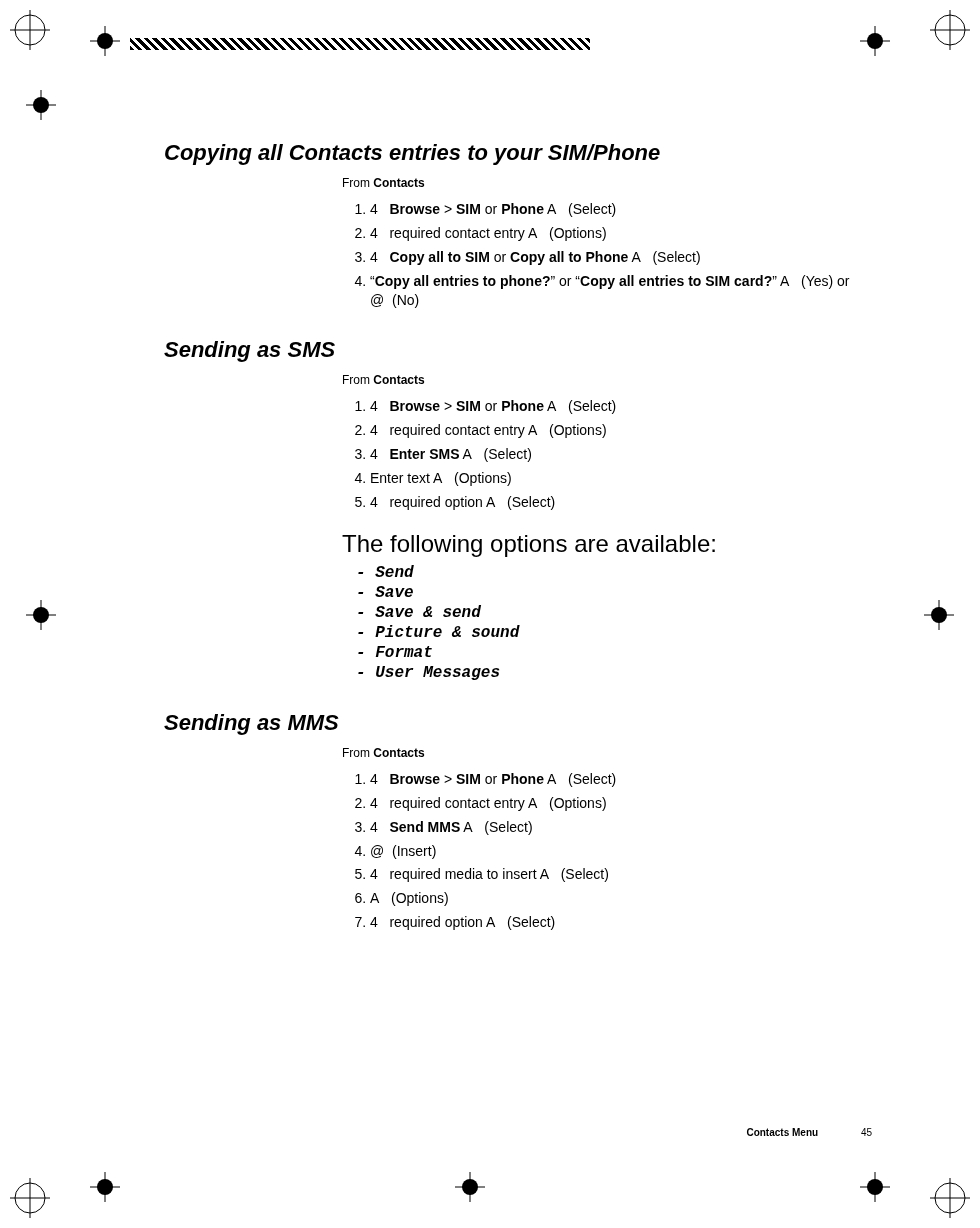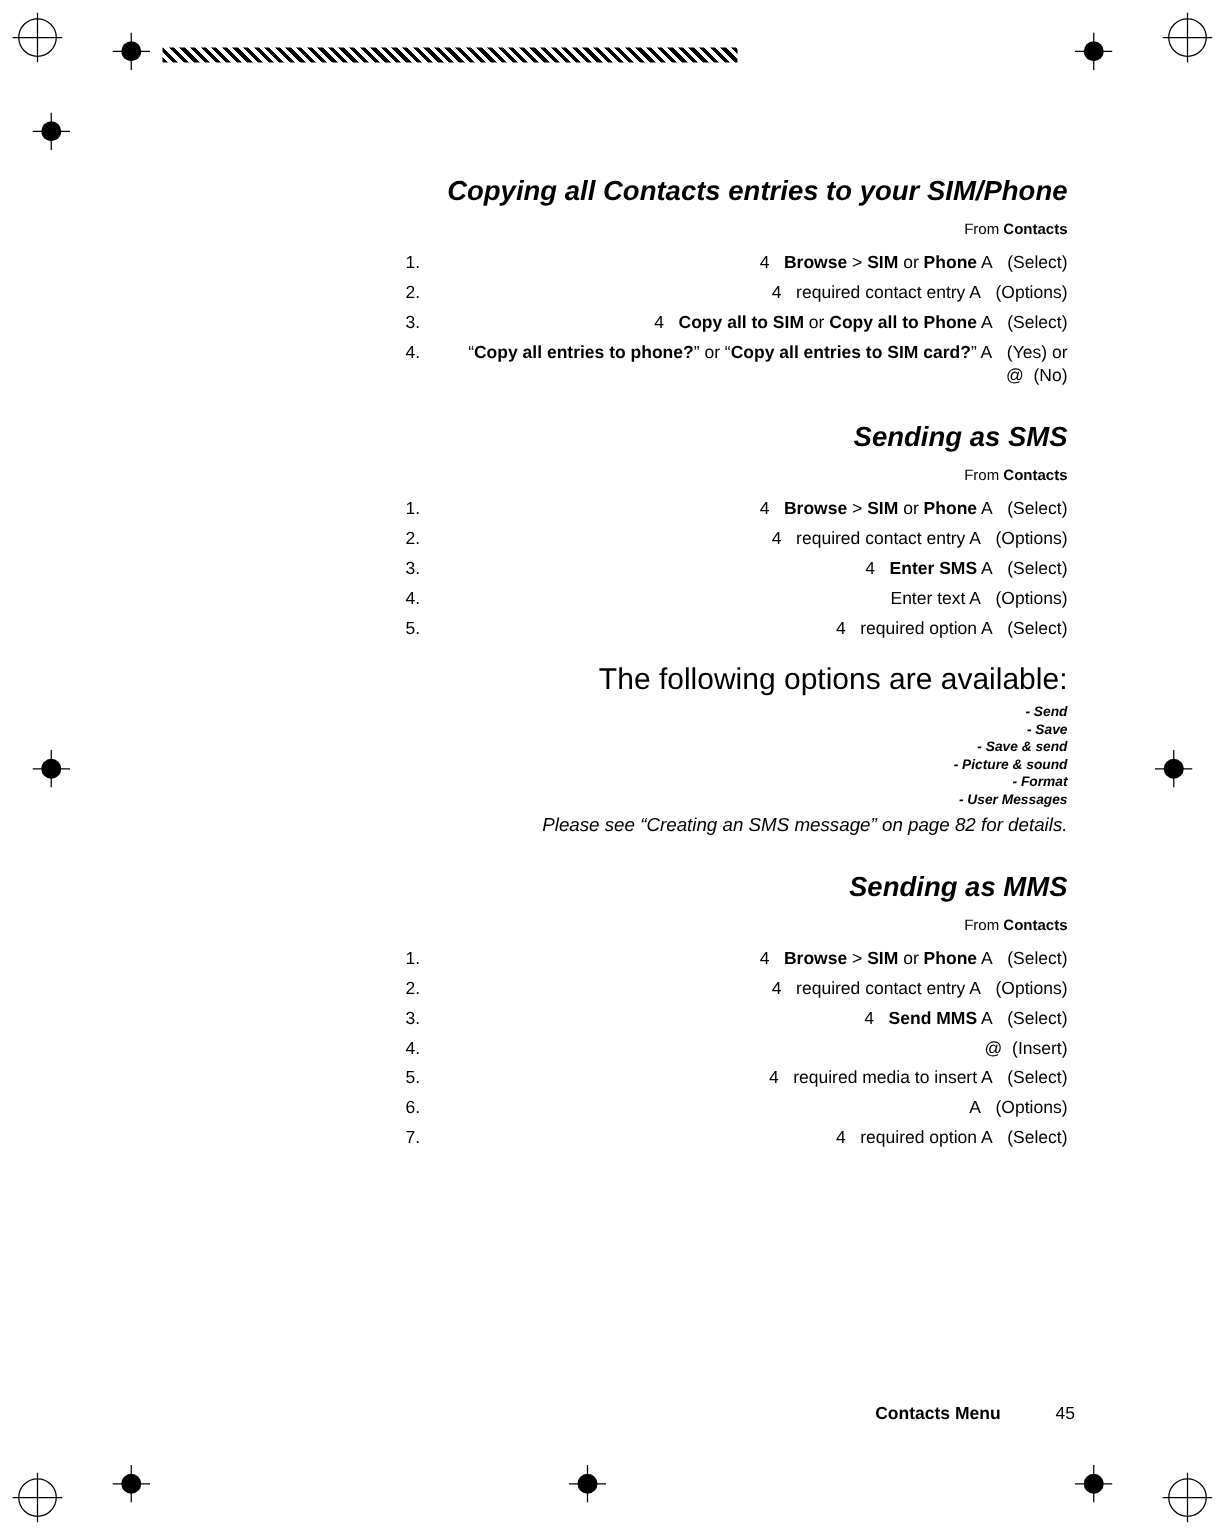--- a/index.html
+++ b/index.html
@@ -18,24 +18,23 @@
     position: absolute;
     top: 38px;
     left: 130px;
     width: 460px;
     height: 12px;
     background: repeating-linear-gradient(45deg, #000 0 3px, #fff 3px 6px);
   }
 
   .page {
     position: absolute;
-    left: 134px;
+    left: 164px;
     top: 140px;
     width: 720px;
-    text-align: right;
   }
 
   h2.section {
     font-style: italic;
     font-weight: bold;
     font-size: 22px;
     margin: 28px 0 10px 0;
   }
   h2.section.first { margin-top: 0; }
 
@@ -55,36 +54,37 @@
   ol.steps b { font-weight: bold; }
 
   .intro { font-size: 24px; margin: 18px 0 6px 0; }
 
   ul.opts {
     list-style: none;
     padding: 0;
     margin: 4px 0 6px 14px;
     font-style: italic;
     font-weight: bold;
-    font-size: 11px;
+    font-size: 16px;
+    font-family: Liberation Mono, monospace;
   }
   ul.opts li { margin: 2px 0; }
   ul.opts li::before { content: "-  "; font-weight: bold; }
 
   .note {
     font-style: italic;
     font-size: 15px;
     margin: 4px 0 0 0;
   }
 
   .footer {
     position: absolute;
     bottom: 90px;
-    right: 120px;
-    font-size: 14px;
+    right: 108px;
+    font-size: 10px;
   }
   .footer .ftitle { font-weight: bold; margin-right: 40px; }
 </style>
 </head>
 <body>
 
 <div class="decor-band"></div>
 
 <div class="crop-mark" style="left:10px; top:10px;">
   <svg width="40" height="40">
@@ -204,21 +204,20 @@
     </ol>
     <div class="intro">The following options are available:</div>
     <ul class="opts">
       <li>Send</li>
       <li>Save</li>
       <li>Save &amp; send</li>
       <li>Picture &amp; sound</li>
       <li>Format</li>
       <li>User Messages</li>
     </ul>
-    <div class="note">Please see “Creating an SMS message” on page 82 for details.</div>
   </div>
 
   <h2 class="section">Sending as MMS</h2>
   <div class="block">
     <div class="from-line">
       <span class="lbl">From</span>
       <span> </span>
       <span class="val">Contacts</span>
     </div>
     <ol class="steps">

